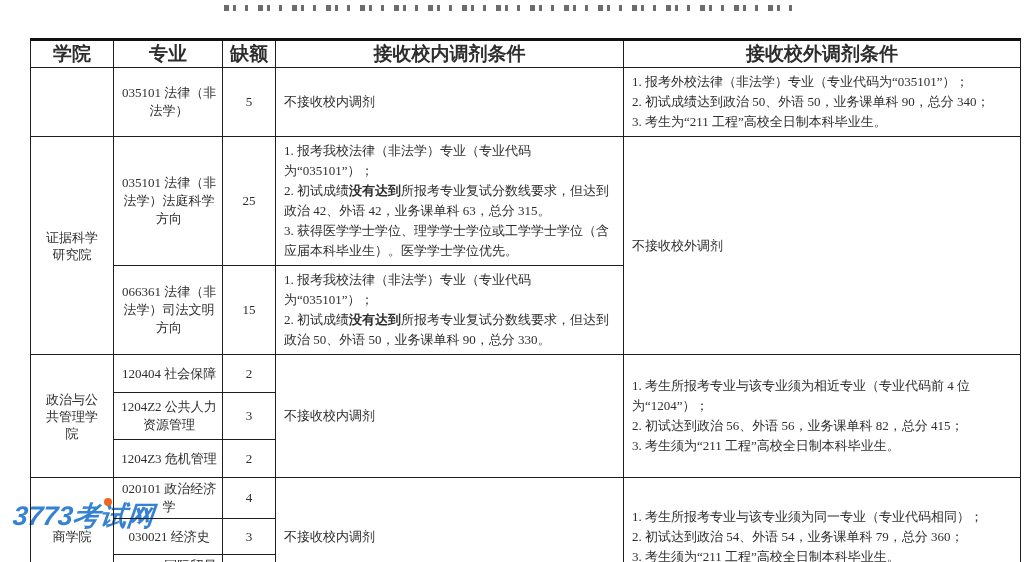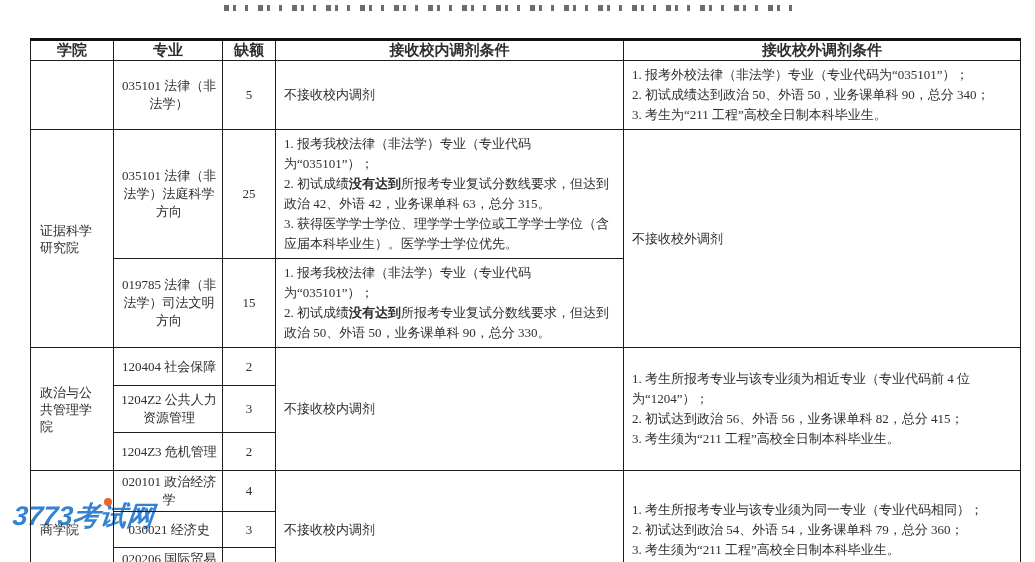--- a/index.html
+++ b/index.html
@@ -19,23 +19,23 @@
   .wm-domain{position:absolute;left:22px;top:526px;z-index:1;
     font-family:"Liberation Sans","DejaVu Sans",sans-serif;
     font-weight:bold;font-size:17px;letter-spacing:1px;opacity:.95;margin-top:34px;}
   .wm-dot{position:absolute;left:104px;top:498px;width:8px;height:8px;border-radius:50%;
     background:#f06522;z-index:1;}
 
   table.grid{position:absolute;left:30px;top:38px;width:990px;z-index:2;
     border-collapse:collapse;table-layout:fixed;background:transparent;}
   table.grid{border:1px solid #1d1d1d;border-top:3px solid #111;}
   .grid th,.grid td{border:1px solid #1d1d1d;vertical-align:middle;background:transparent;}
-  .grid th{font-size:15px;font-weight:bold;text-align:center;padding:0 2px;}
+  .grid th{font-size:19px;font-weight:bold;text-align:center;padding:0 2px;}
   .grid td{font-size:13px;}
-  td.college{padding:8px 9px;line-height:17px;}
+  td.college{text-align:center;padding:8px 9px;line-height:17px;}
   td.major{text-align:center;padding:2px 3px 2px 5px;line-height:18px;word-break:break-word;}
   td.vac{text-align:center;padding:0;}
   td.cond{text-align:left;padding:4px 8px;line-height:20px;word-break:break-word;}
   td.cond .ln{margin:0;}
   .b{font-weight:bold;}
 </style>
 </head>
 <body>
 
 <div class="page">
@@ -83,21 +83,21 @@
         <td class="vac">25</td>
         <td class="cond">
           <div class="ln">1. 报考我校法律（非法学）专业（专业代码为“035101”）；</div>
           <div class="ln"><span>2. 初试成绩</span><span class="b">没有达到</span><span>所报考专业复试分数线要求，但达到政治 42、外语 42，业务课单科 63，总分 315。</span></div>
           <div class="ln">3. 获得医学学士学位、理学学士学位或工学学士学位（含应届本科毕业生）。医学学士学位优先。</div>
         </td>
         <td class="cond" rowspan="2">不接收校外调剂</td>
       </tr>
 
       <tr style="height:78px">
-        <td class="major">019785 法律（非法学）司法文明方向</td>
+        <td class="major">066361 法律（非法学）司法文明方向</td>
         <td class="vac">15</td>
         <td class="cond">
           <div class="ln">1. 报考我校法律（非法学）专业（专业代码为“035101”）；</div>
           <div class="ln"><span>2. 初试成绩</span><span class="b">没有达到</span><span>所报考专业复试分数线要求，但达到政治 50、外语 50，业务课单科 90，总分 330。</span></div>
         </td>
       </tr>
 
       <tr style="height:38px">
         <td class="college" rowspan="3">政治与公共管理学院</td>
         <td class="major">120404 社会保障</td>

